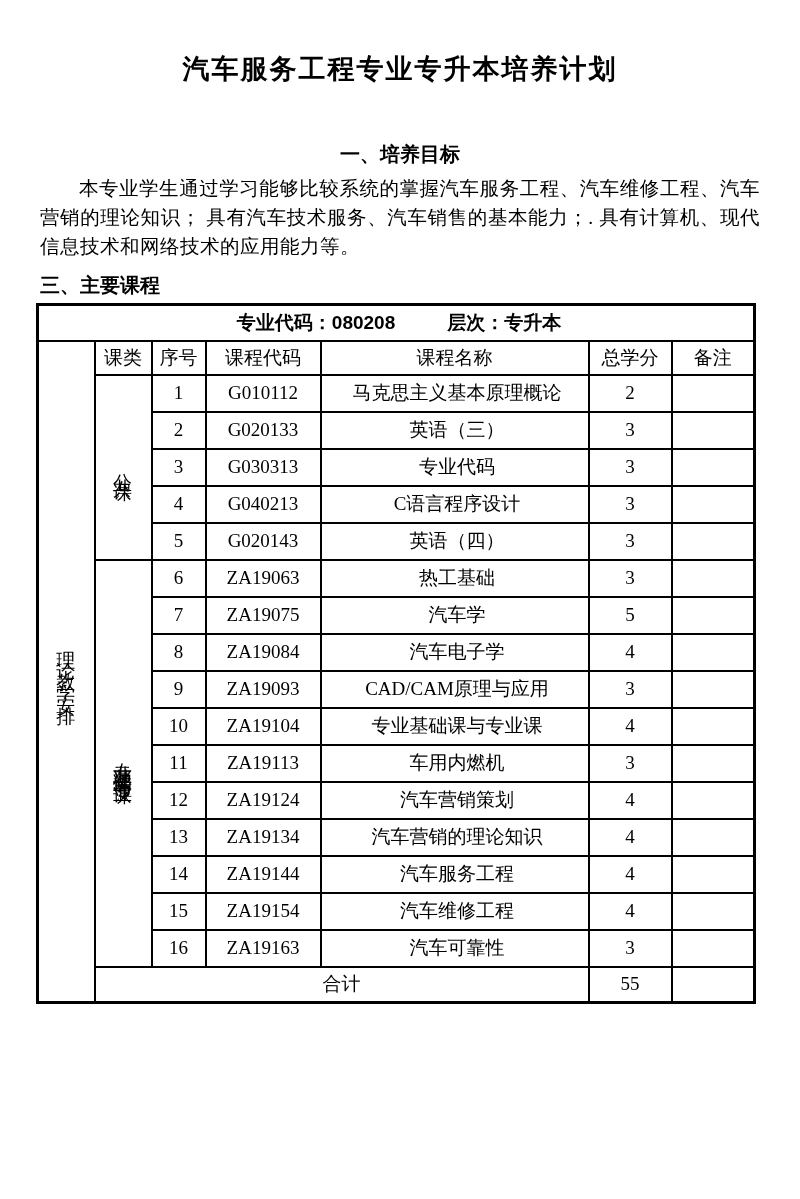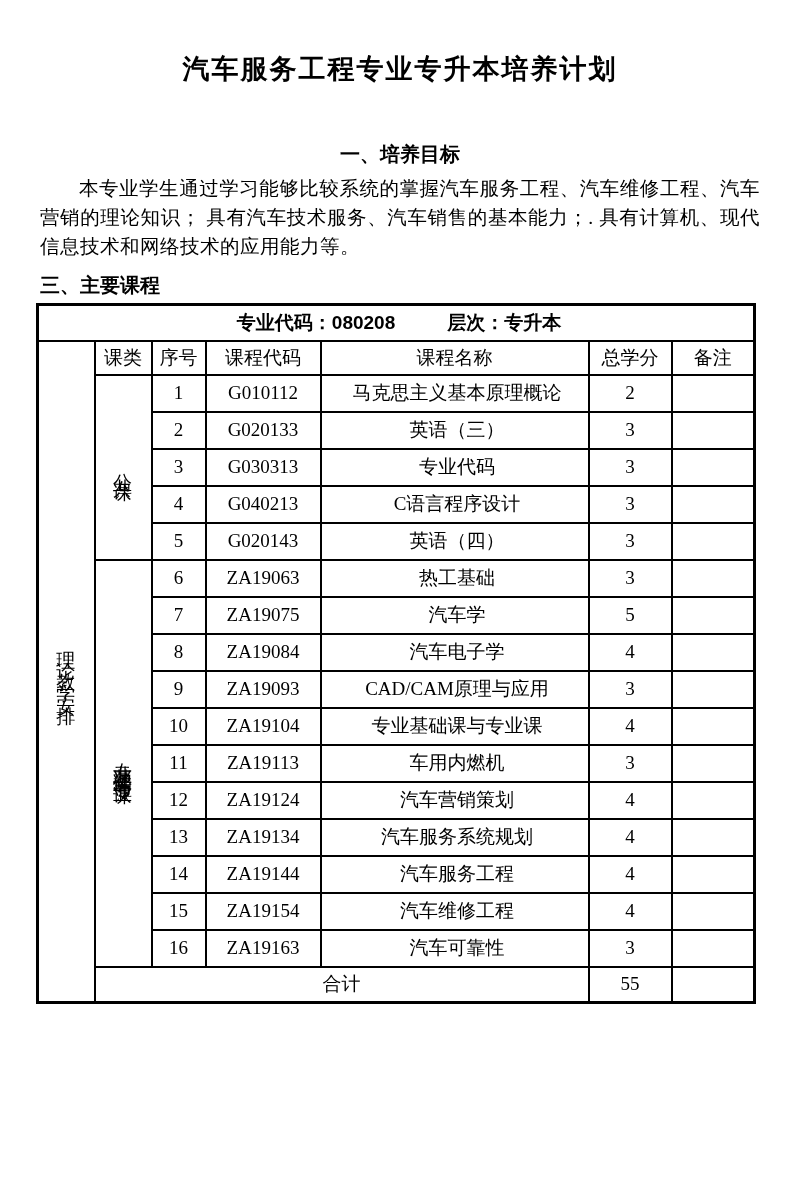--- a/index.html
+++ b/index.html
@@ -204,21 +204,21 @@
       <tr class="data-row">
         <td>12</td>
         <td>ZA19124</td>
         <td class="name-cell">汽车营销策划</td>
         <td>4</td>
         <td></td>
       </tr>
       <tr class="data-row">
         <td>13</td>
         <td>ZA19134</td>
-        <td class="name-cell">汽车服务系统规划</td>
+        <td class="name-cell">汽车营销的理论知识</td>
         <td>4</td>
         <td></td>
       </tr>
       <tr class="data-row">
         <td>14</td>
         <td>ZA19144</td>
         <td class="name-cell">汽车服务工程</td>
         <td>4</td>
         <td></td>
       </tr>

